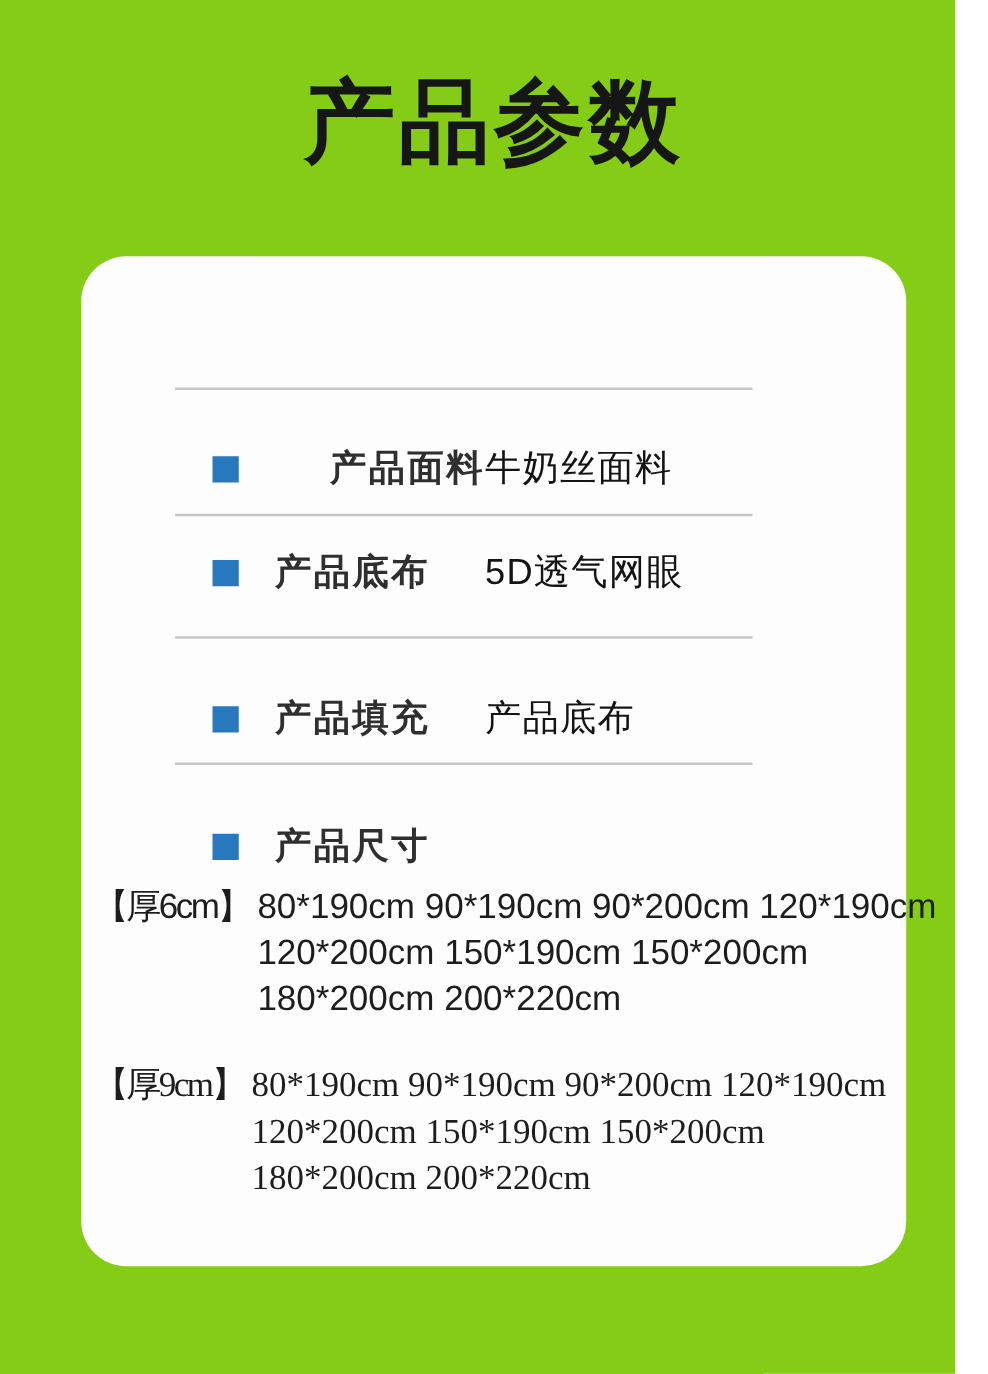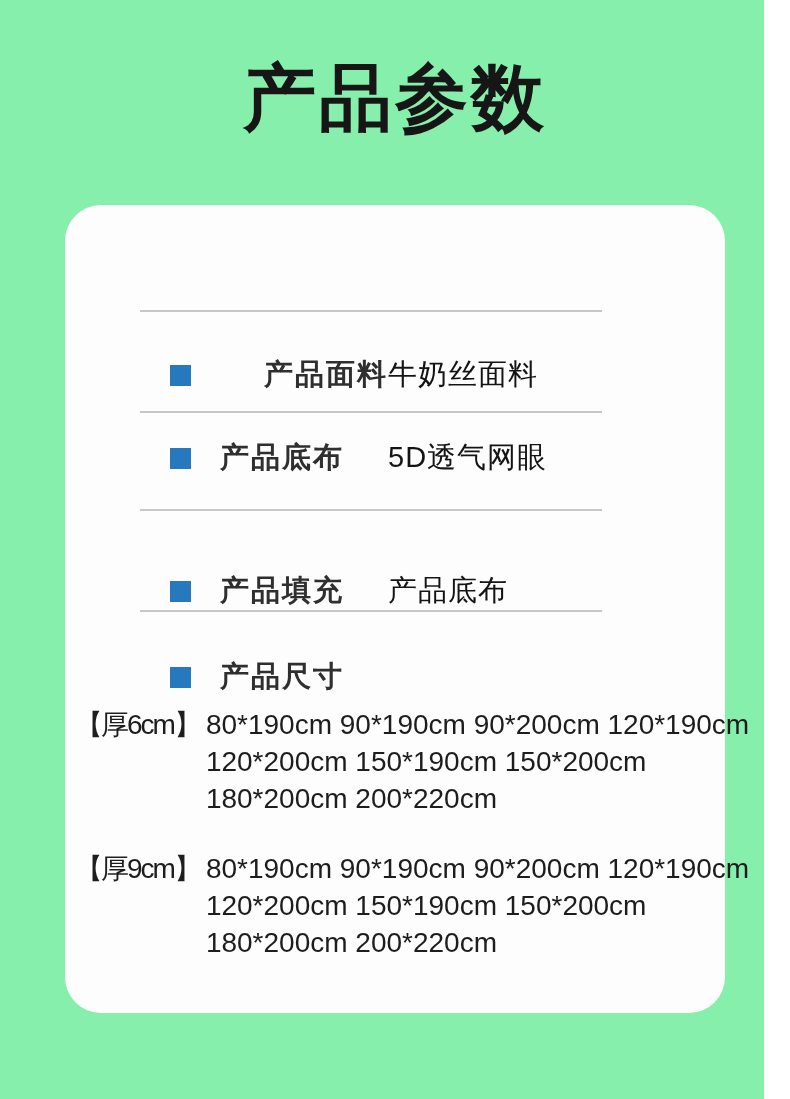--- a/index.html
+++ b/index.html
@@ -8,21 +8,21 @@
   }
   body {
     width: 790px;
     height: 1099px;
     font-family: "Liberation Sans", "DejaVu Sans", sans-serif;
   }
   .page {
     position: relative;
     width: 764px;
     height: 1099px;
-    background: #86efac;
+    background: #84cc16;
     overflow: hidden;
   }
   .page-title {
     position: absolute;
     top: 58px;
     left: 0;
     width: 790px;
     text-align: center;
     font-size: 73px;
     font-weight: 900;
@@ -42,21 +42,21 @@
   .param-row {
     position: absolute;
     left: 105px;
     height: 34px;
     display: flex;
     align-items: center;
   }
   .param-row.r0 { top: 55px; }
   .param-row.r1 { top: 153px; text-align: right; }
   .param-row.r2 { top: 236px; }
-  .param-row.r3 { top: 353px; margin-top: 16px; }
+  .param-row.r3 { top: 353px; }
   .param-row.r4 { top: 455px; }
   .bullet {
     width: 21px;
     height: 21px;
     background: #2878be;
     margin-right: 29px;
     flex: 0 0 auto;
   }
   .row-label {
     width: 168px;
@@ -87,21 +87,21 @@
   .size-block {
     position: absolute;
     left: 10px;
     display: flex;
     align-items: flex-start;
     font-size: 28px;
     line-height: 37px;
     color: #1d1d1d;
   }
   .size-block.b0 { top: 501px; }
-  .size-block.b1 { top: 645px; }
+  .size-block.b1 { top: 645px; font-family: Liberation Serif, serif; }
   .size-label {
     font-weight: 500;
     white-space: nowrap;
     letter-spacing: -2px;
     flex: 0 0 auto;
   }
   .size-lines {
     margin-left: 6px;
     letter-spacing: 0px;
   }

